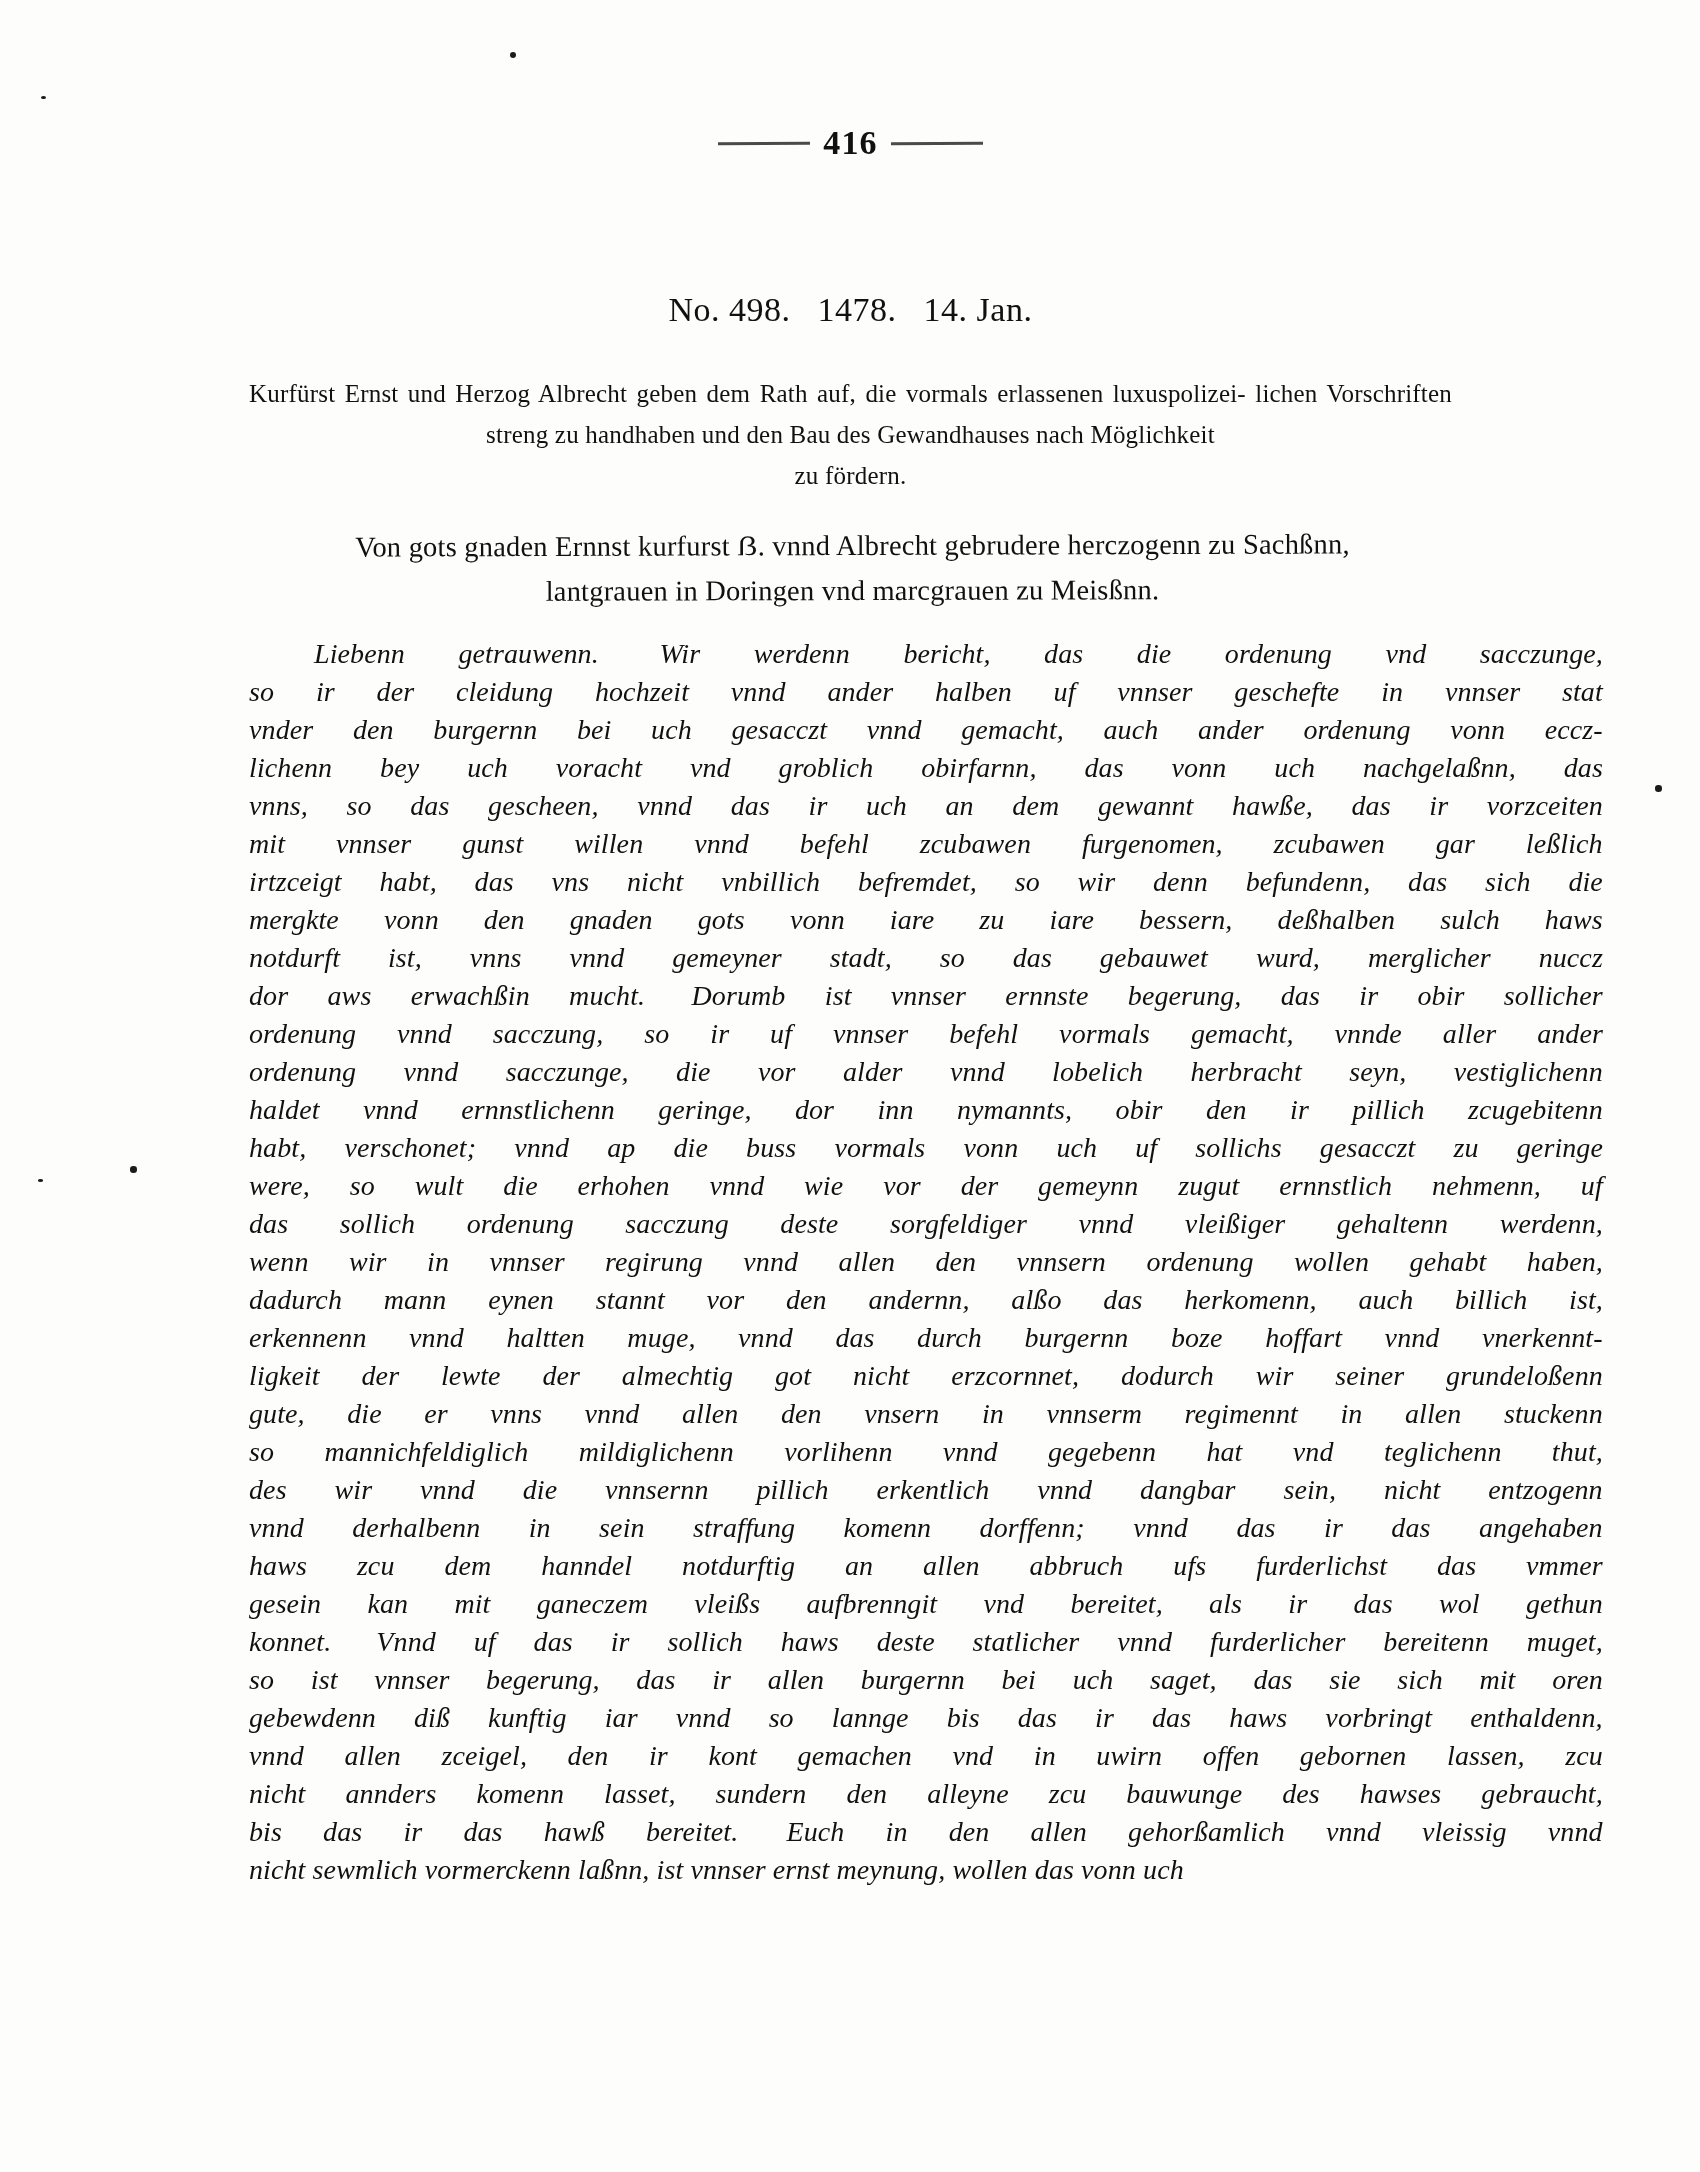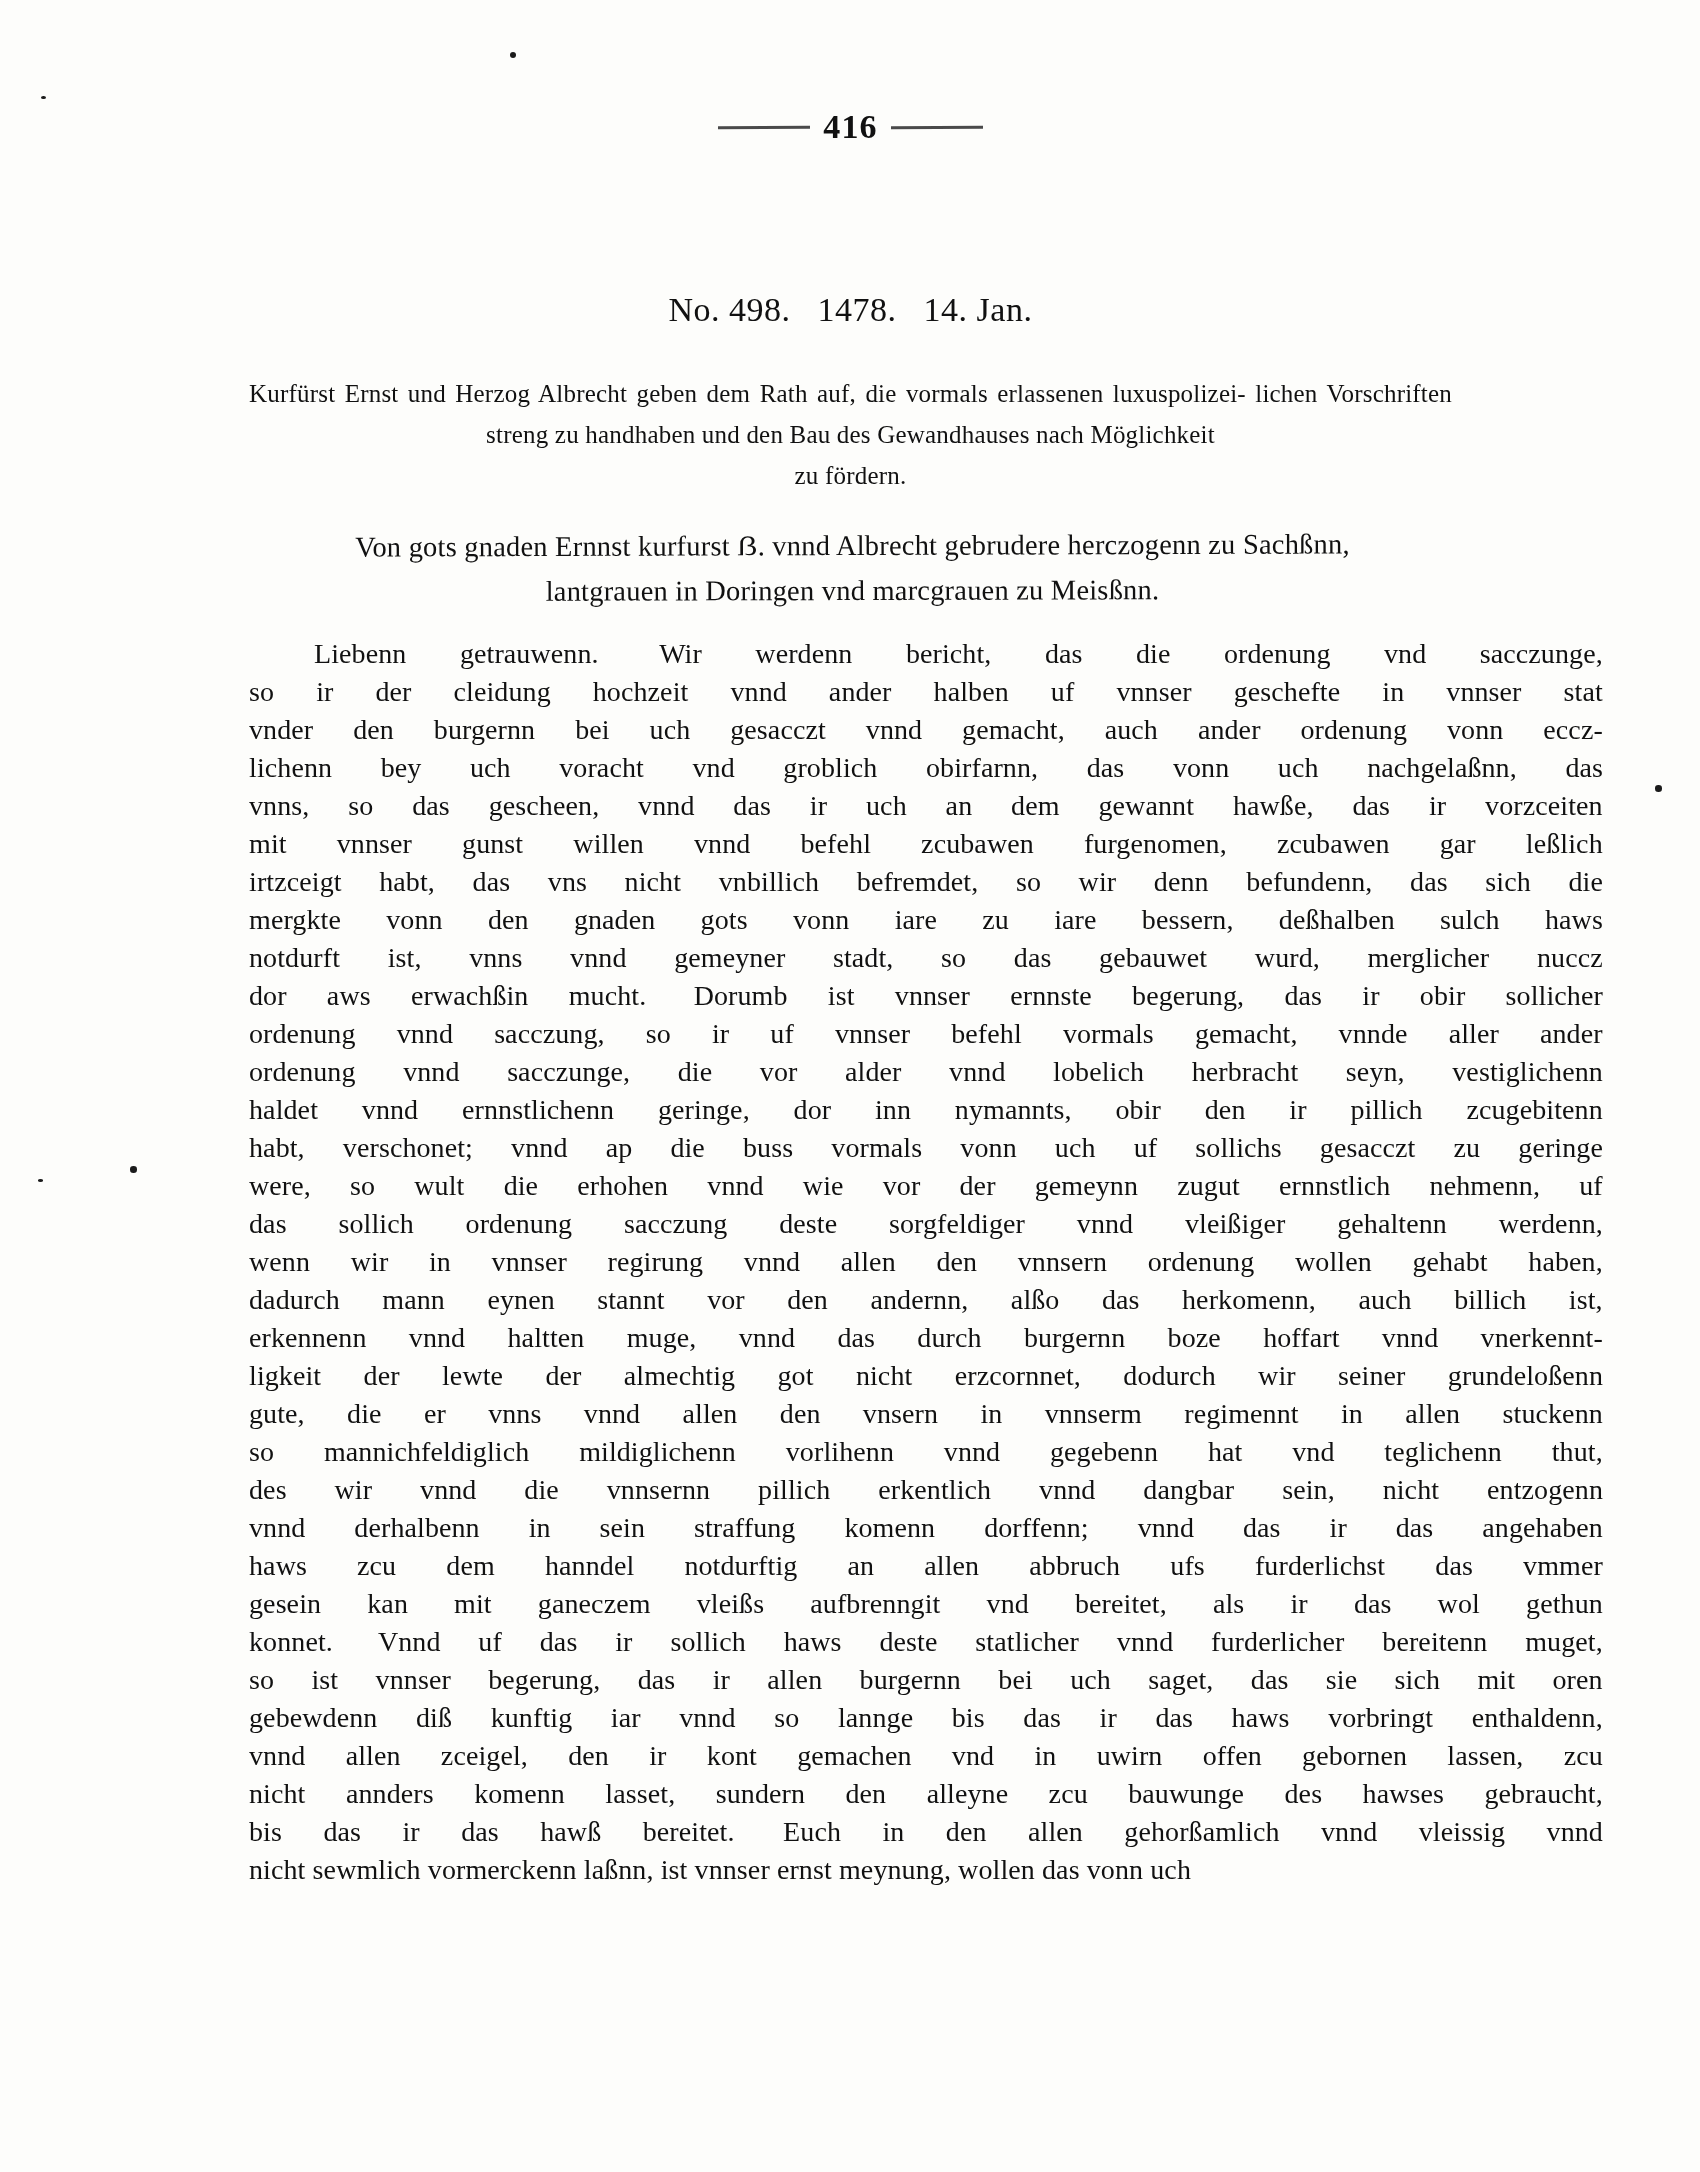--- a/index.html
+++ b/index.html
@@ -26,21 +26,21 @@
   
   .speck {
     position: absolute;
     background: #1b1b1b;
     border-radius: 50%;
   }
 
   
   .running-head {
     position: absolute;
-    top: 110px;
+    top: 126px;
     left: 0;
     right: 0;
     display: flex;
     align-items: center;
     justify-content: center;
     gap: 13px;
   }
   .rule-dash {
     width: 92px;
     height: 2.7px;
@@ -99,20 +99,21 @@
 
   
   .body-text {
     position: absolute;
     top: 635px;
     left: 249px;
     width: 1354px;
     font-size: 28px;
     line-height: 38px;
     letter-spacing: 0.1px;
+    font-style: italic;
   }
   .line-just {
     display: flex;
     justify-content: space-between;
     white-space: nowrap;
   }
   .line-just > span { white-space: pre; }
   .indent-first { padding-left: 65px; }
 
   

